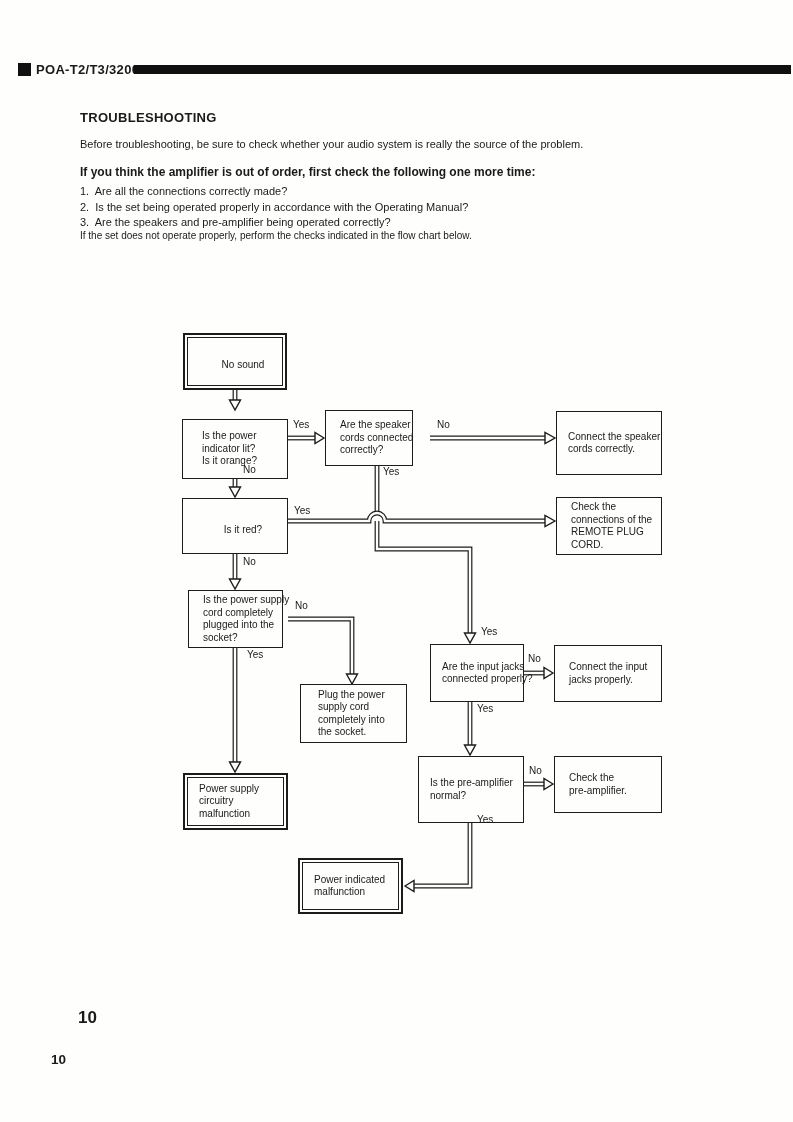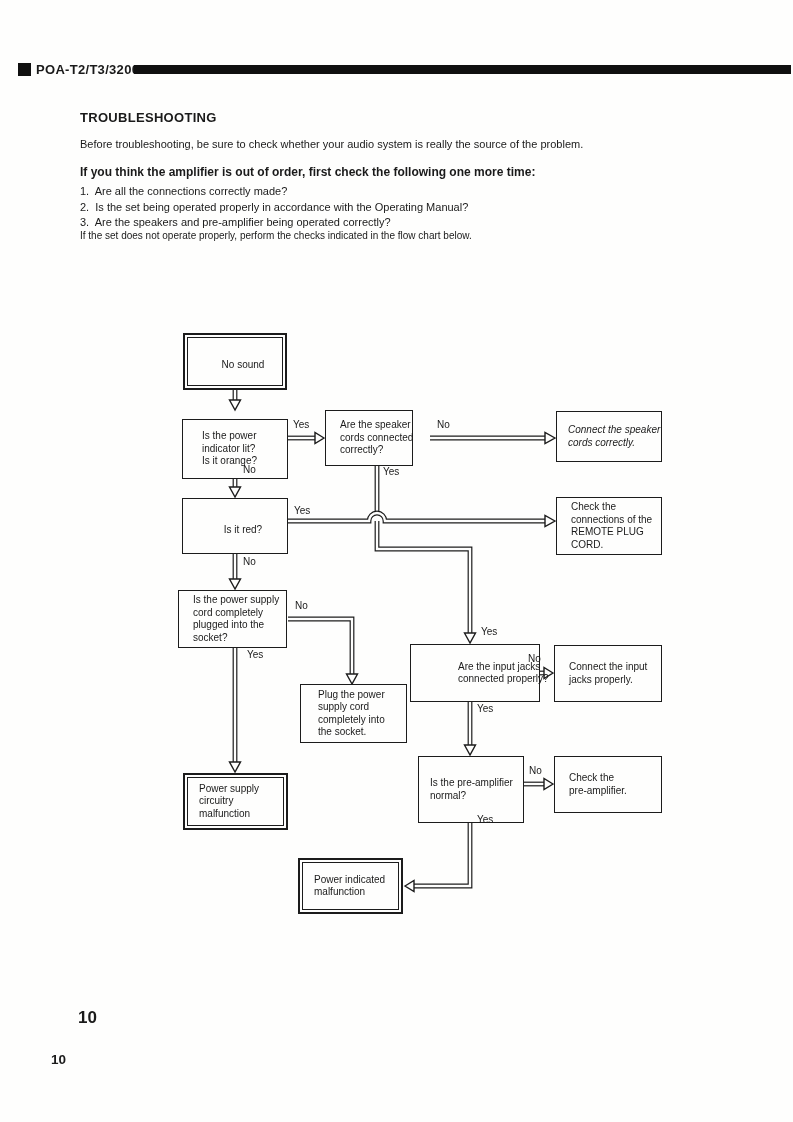--- a/index.html
+++ b/index.html
@@ -155,46 +155,46 @@
   <div class="fc-box" style="left:182px;top:411px;width:106px;height:60px;margin-top:8px;">
     <span class="txt" style="padding-left:19px;">Is the power
 indicator lit?
 Is it orange?</span>
   </div>
   <div class="fc-box" style="left:325px;top:410px;width:88px;height:56px;">
     <span class="txt">Are the speaker
 cords connected
 correctly?</span>
   </div>
-  <div class="fc-box" style="left:556px;top:411px;width:106px;height:51px;font-style:italic;">
+  <div class="fc-box" style="left:556px;top:411px;width:106px;height:64px;">
     <span class="txt" style="padding-left:11px;">Connect the speaker
 cords correctly.</span>
   </div>
   <div class="fc-box center" style="left:182px;top:498px;width:106px;height:56px;">
     <span class="txt">Is it red?</span>
   </div>
   <div class="fc-box" style="left:556px;top:497px;width:106px;height:58px;">
     <span class="txt">Check the
 connections of the
 REMOTE PLUG
 CORD.</span>
   </div>
-  <div class="fc-box" style="left:178px;top:590px;width:109px;height:58px;">
+  <div class="fc-box" style="left:188px;top:590px;width:95px;height:58px;">
     <span class="txt">Is the power supply
 cord completely
 plugged into the
 socket?</span>
   </div>
   <div class="fc-box" style="left:300px;top:684px;width:107px;height:59px;">
     <span class="txt" style="padding-left:17px;">Plug the power
 supply cord
 completely into
 the socket.</span>
   </div>
-  <div class="fc-box" style="left:410px;top:644px;width:130px;height:58px;padding-left:36px;">
+  <div class="fc-box" style="left:430px;top:644px;width:94px;height:58px;">
     <span class="txt" style="padding-left:11px;">Are the input jacks
 connected properly?</span>
   </div>
   <div class="fc-box" style="left:554px;top:645px;width:108px;height:57px;">
     <span class="txt">Connect the input
 jacks properly.</span>
   </div>
   <div class="fc-box" style="left:418px;top:756px;width:106px;height:67px;">
     <span class="txt" style="padding-left:11px;">Is the pre-amplifier
 normal?</span>

